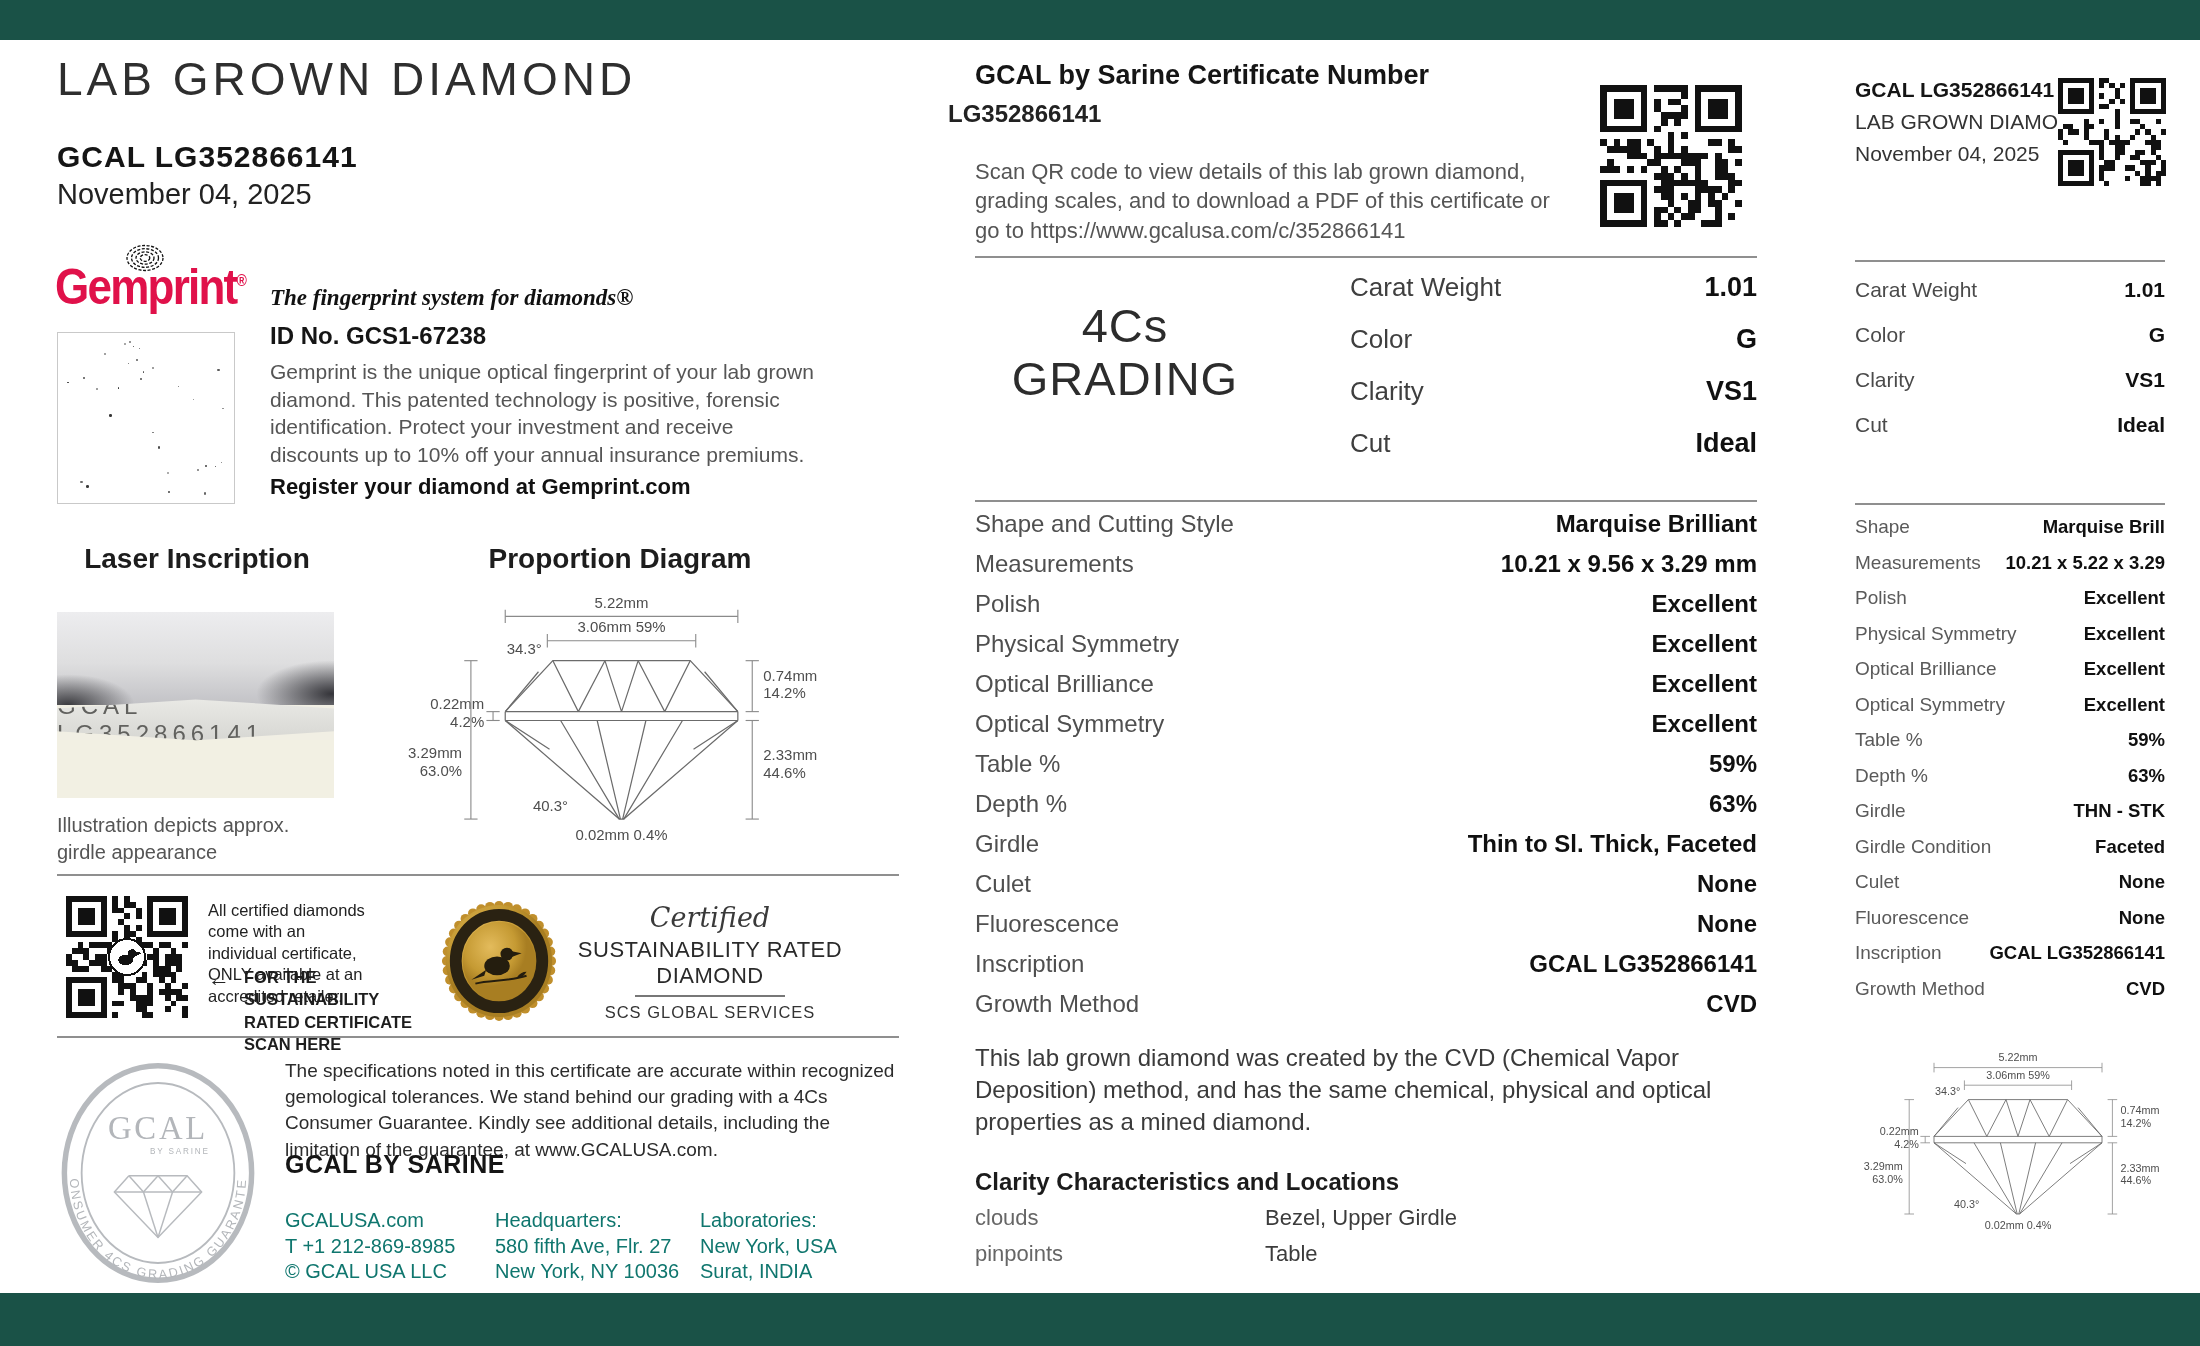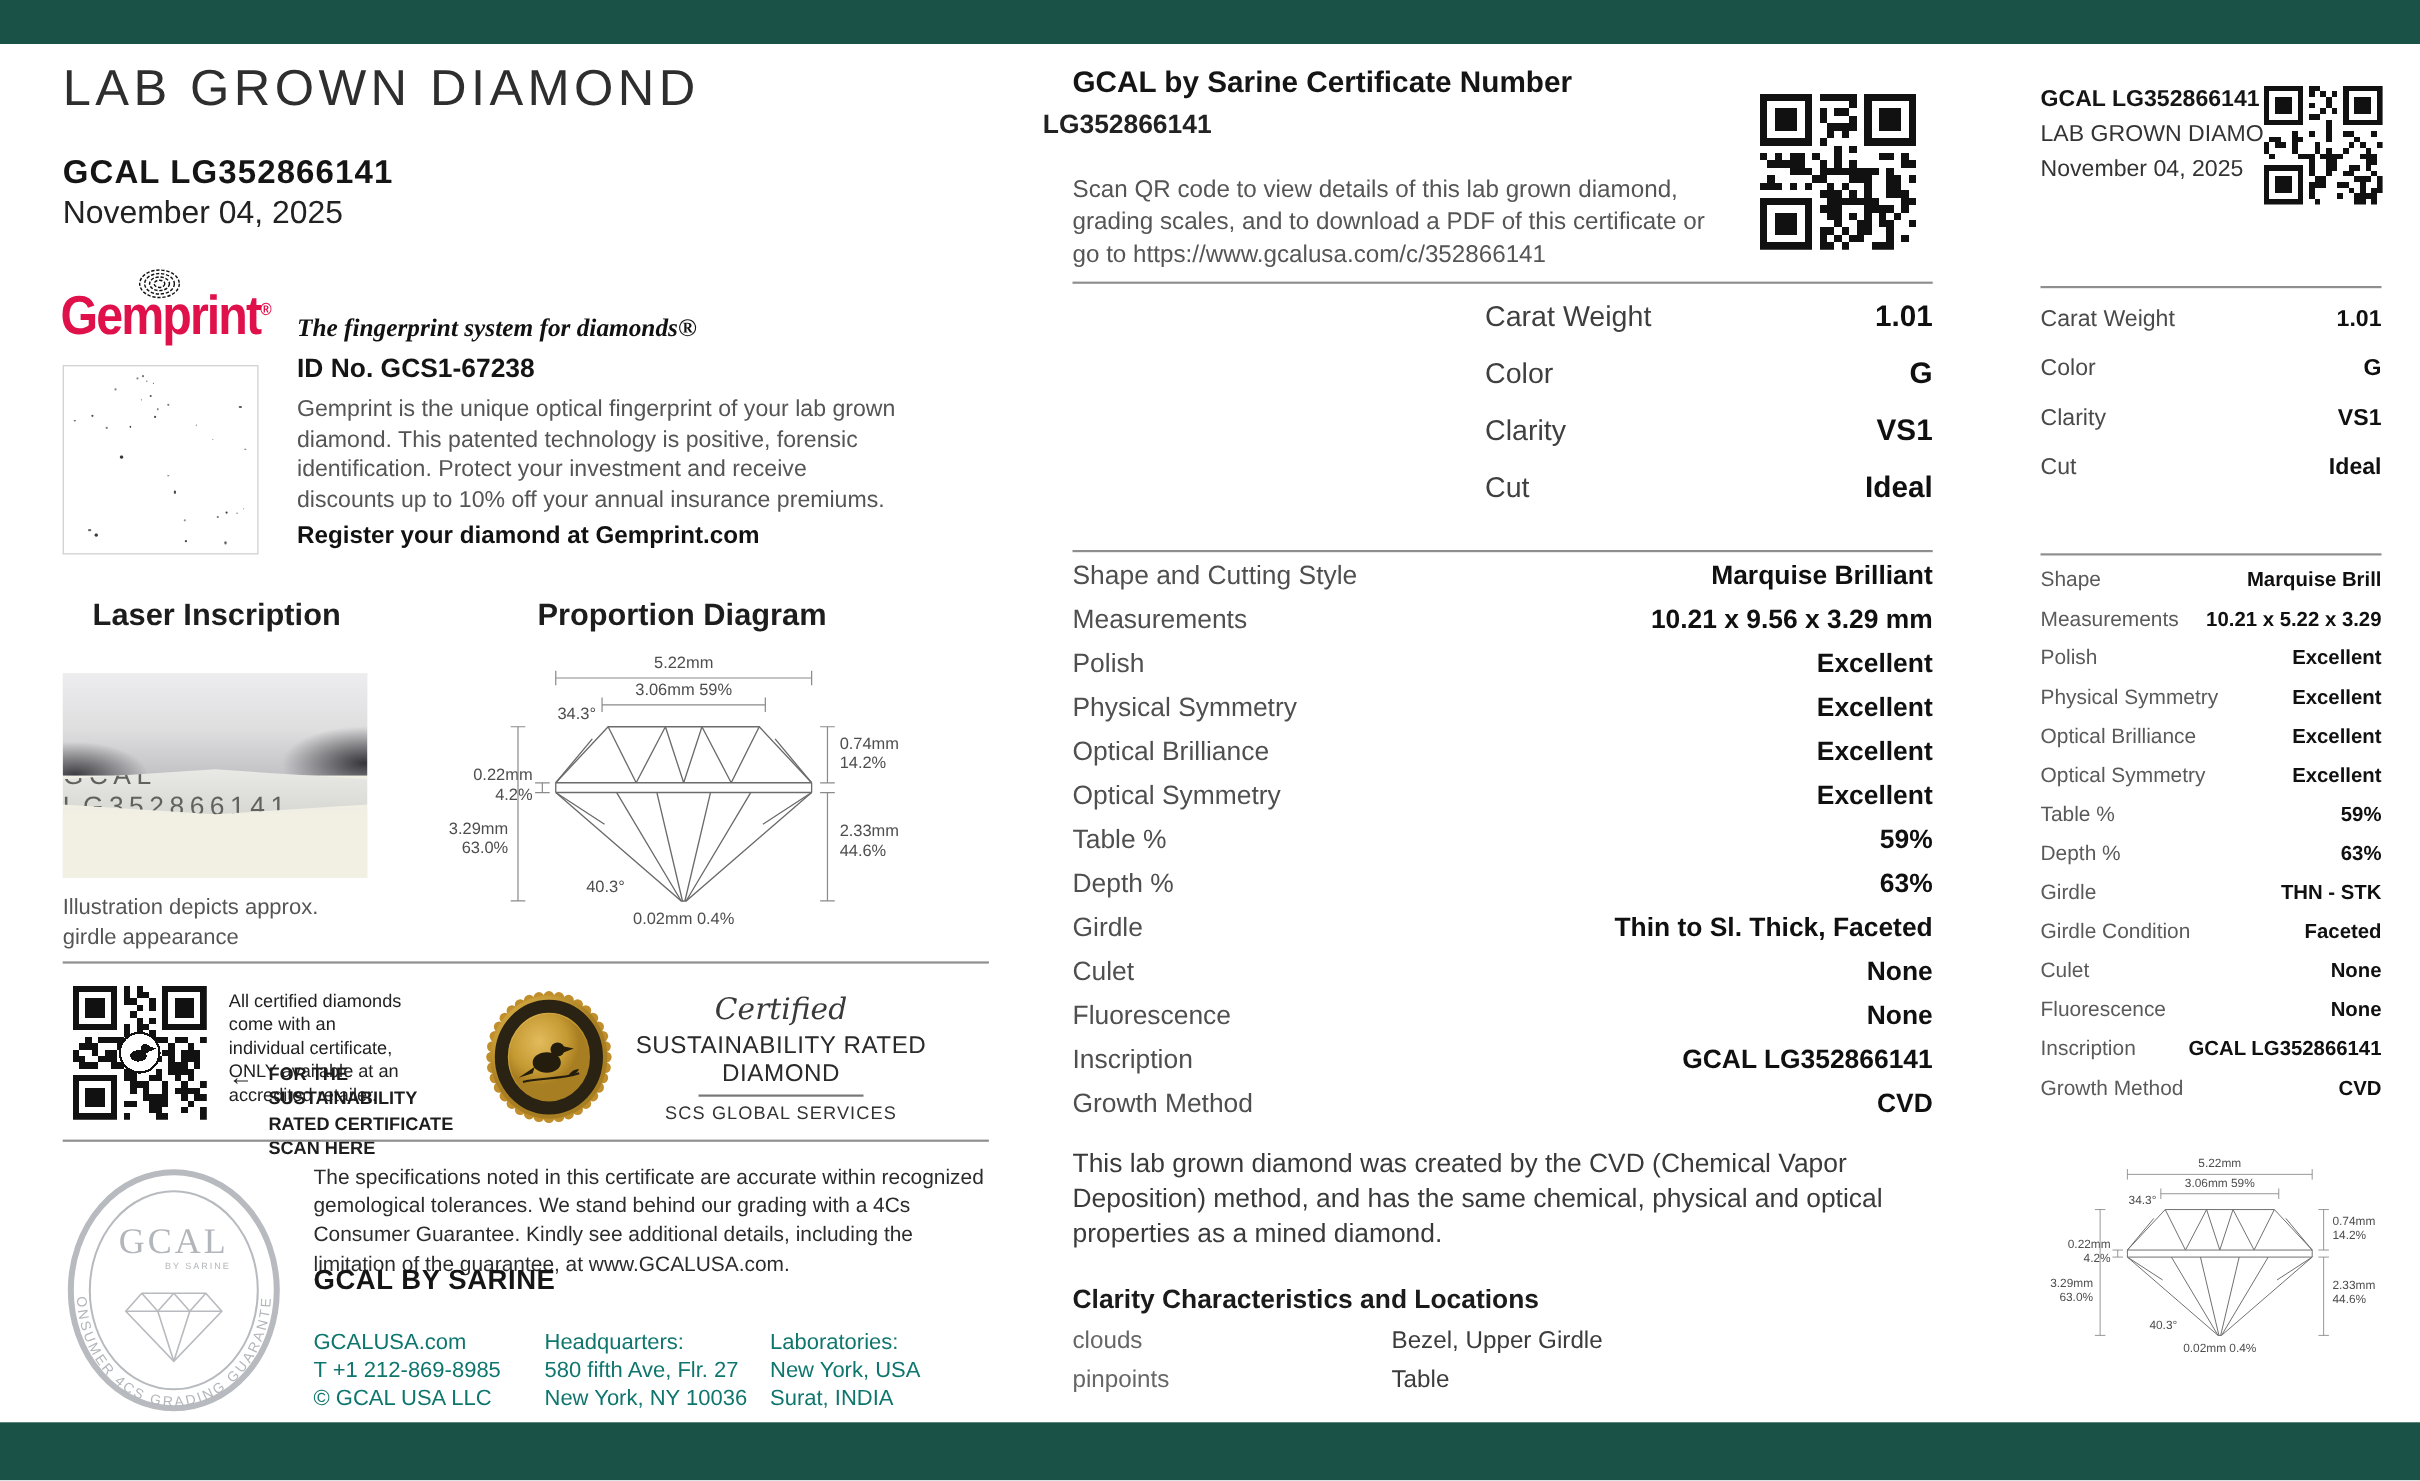--- a/index.html
+++ b/index.html
@@ -597,20 +597,24 @@
         <rect x="8" y="20" width="1" height="1" fill="#111"></rect>
         <rect x="9" y="20" width="1" height="1" fill="#111"></rect>
         <rect x="11" y="20" width="1" height="1" fill="#111"></rect>
         <rect x="15" y="20" width="1" height="1" fill="#111"></rect>
         <rect x="16" y="20" width="1" height="1" fill="#111"></rect>
         <rect x="17" y="20" width="1" height="1" fill="#111"></rect>
       </svg></div>
 
   <div class="abs divider" style="left:975px;top:256px;width:782px;"></div>
 
+  <div class="abs grading-big" style="left:975px;top:300px;width:300px;">
+    <div>4Cs</div>
+    <div>GRADING</div>
+  </div>
   <div class="abs mid-grading" style="left:1350px;top:272px;width:407px;">
       <div class="kv">
         <span class="lab">Carat Weight</span>
         <span class="val">1.01</span>
       </div>
       <div class="kv">
         <span class="lab">Color</span>
         <span class="val">G</span>
       </div>
       <div class="kv">

